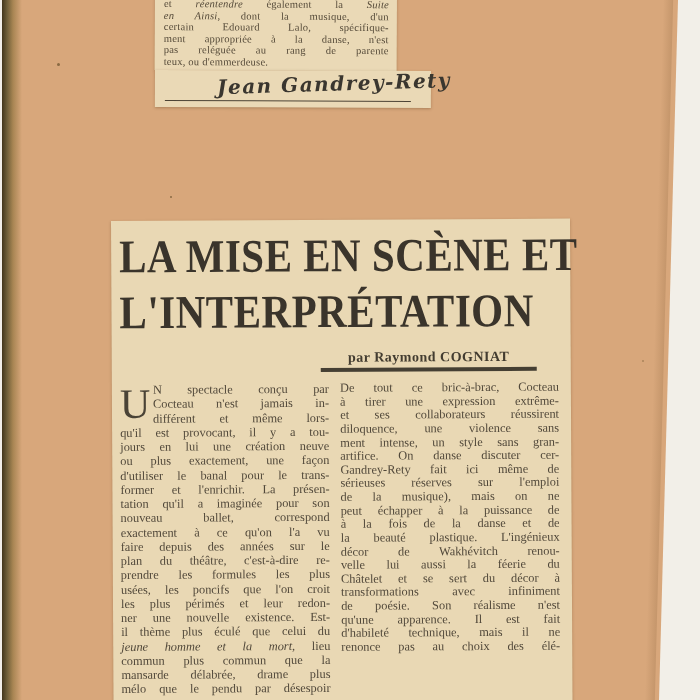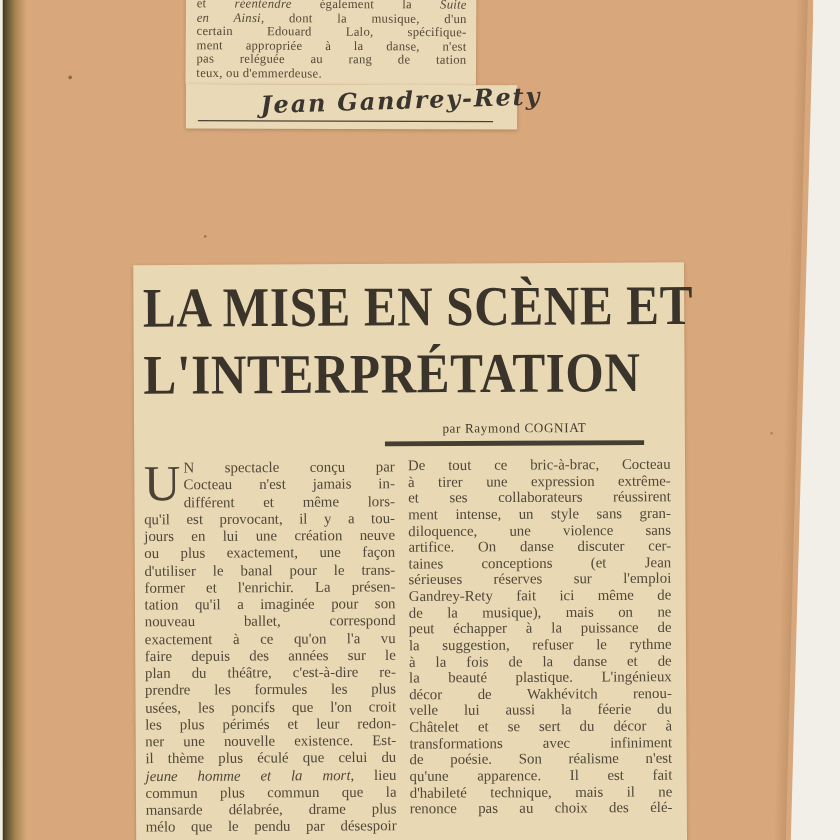--- a/index.html
+++ b/index.html
@@ -59,21 +59,21 @@
   .headline{
     font-weight:bold;color:#3a342b;
     font-size:41px;line-height:49px;letter-spacing:0.5px;
     transform:scaleY(1.14);transform-origin:top left;
     white-space:nowrap;
   }
   .byline-wrap{
     width:216px;margin:22px 22px 0 auto;text-align:center;
     border-bottom:4px solid #453f33;padding-bottom:2px;
   }
-  .byline{font-weight:normal;font-size:11px;color:#433c30;letter-spacing:0.5px;}
+  .byline{font-weight:bold;font-size:14px;color:#433c30;letter-spacing:0.5px;}
   .cols{display:flex;margin-top:10px;}
   .col{color:#51483a;font-size:12.4px;}
   .col .line{text-align:justify;text-align-last:justify;}
   .col-left{width:213px;line-height:14.25px;margin-right:11px;}
   .col-right{width:223px;line-height:13.62px;}
   .dropcap{
     float:left;font-size:42px;line-height:38px;width:29px;
     margin:2px 4px 0 0;color:#4a4336;text-align:center;
   }
 </style>
@@ -86,21 +86,21 @@
   <div class="speck" style="left:55px;top:63px;width:3px;height:3px;"></div>
   <div class="speck" style="left:168px;top:196px;width:2px;height:2px;"></div>
   <div class="speck" style="left:640px;top:360px;width:2px;height:2px;opacity:.6;"></div>
 </div>
 
 <div class="clip clip-top">
     <div class="line">et <i>réentendre</i> également la <i>Suite</i></div>
     <div class="line"><i>en Ainsi</i>, dont la musique, d'un</div>
     <div class="line">certain Edouard Lalo, spécifique-</div>
     <div class="line">ment appropriée à la danse, n'est</div>
-    <div class="line">pas reléguée au rang de tation</div>
+    <div class="line">pas reléguée au rang de parente</div>
     <div class="line">teux, ou d'emmerdeuse.</div>
   </div>
 
 <div class="clip sig-strip">
   <div class="sig-rule"></div>
   <div class="signature">Jean Gandrey-Rety</div>
 </div>
 
 <div class="clip clip-main">
   <div class="headline">
@@ -112,29 +112,27 @@
   </div>
   <div class="cols">
     <div class="col col-left">
       <span class="dropcap">U</span>
       <div style="display:contents"><div class="line">N spectacle conçu par</div><div class="line">Cocteau n'est jamais in-</div><div class="line">différent et même lors-</div><div class="line">qu'il est provocant, il y a tou-</div><div class="line">jours en lui une création neuve</div><div class="line">ou plus exactement, une façon</div><div class="line">d'utiliser le banal pour le trans-</div><div class="line">former et l'enrichir. La présen-</div><div class="line">tation qu'il a imaginée pour son</div><div class="line">nouveau ballet, correspond</div><div class="line">exactement à ce qu'on l'a vu</div><div class="line">faire depuis des années sur le</div><div class="line">plan du théâtre, c'est-à-dire re-</div><div class="line">prendre les formules les plus</div><div class="line">usées, les poncifs que l'on croit</div><div class="line">les plus périmés et leur redon-</div><div class="line">ner une nouvelle existence. Est-</div><div class="line">il thème plus éculé que celui du</div><div class="line"><i>jeune homme et la mort</i>, lieu</div><div class="line">commun plus commun que la</div><div class="line">mansarde délabrée, drame plus</div><div class="line">mélo que le pendu par désespoir</div></div>
     </div>
     <div class="col col-right">
         <div class="line">De tout ce bric-à-brac, Cocteau</div>
         <div class="line">à tirer une expression extrême-</div>
         <div class="line">et ses collaborateurs réussirent</div>
+        <div class="line">diloquence, une violence sans</div>
         <div class="line">ment intense, un style sans gran-</div>
-        <div class="line">diloquence, une violence sans</div>
         <div class="line">artifice. On danse discuter cer-</div>
-        <div class="line">taines conceptions (et Jean</div>
+        <div class="line">Gandrey-Rety fait ici même de</div>
         <div class="line">sérieuses réserves sur l'emploi</div>
-        <div class="line">Gandrey-Rety fait ici même de</div>
         <div class="line">de la musique), mais on ne</div>
         <div class="line">peut échapper à la puissance de</div>
-        <div class="line">la suggestion, refuser le rythme</div>
         <div class="line">à la fois de la danse et de</div>
         <div class="line">la beauté plastique. L'ingénieux</div>
         <div class="line">décor de Wakhévitch renou-</div>
         <div class="line">velle lui aussi la féerie du</div>
         <div class="line">Châtelet et se sert du décor à</div>
         <div class="line">transformations avec infiniment</div>
         <div class="line">de poésie. Son réalisme n'est</div>
         <div class="line">qu'une apparence. Il est fait</div>
         <div class="line">d'habileté technique, mais il ne</div>
         <div class="line">renonce pas au choix des élé-</div>

